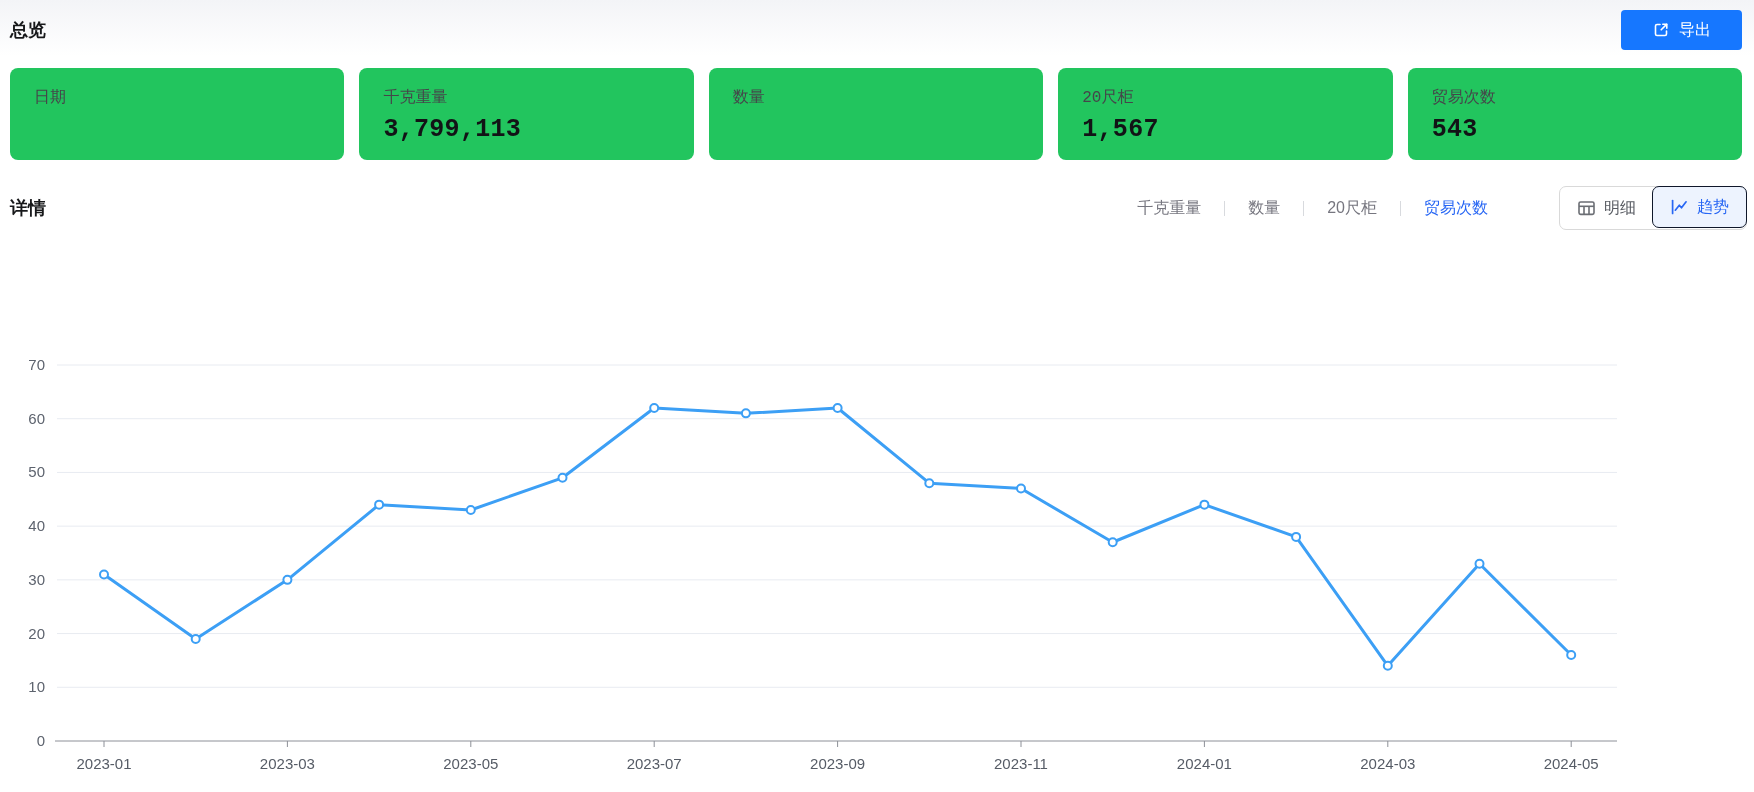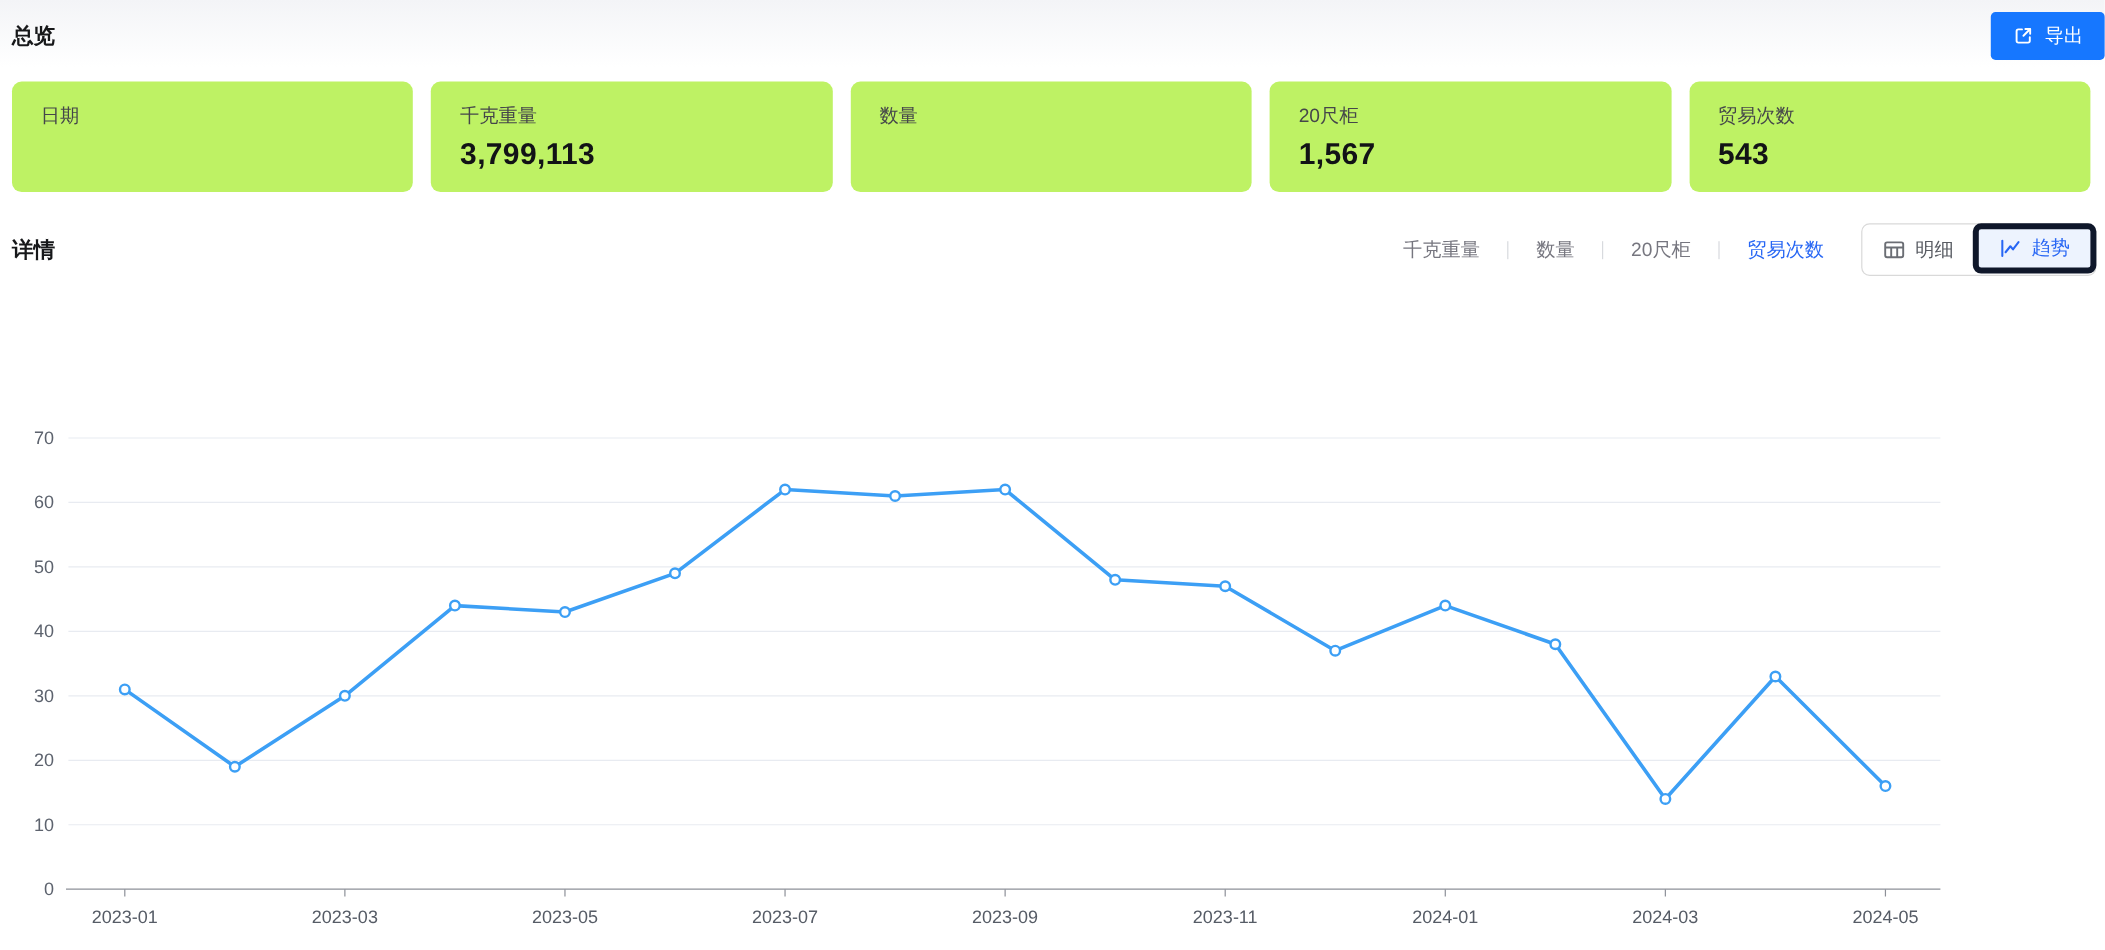--- a/index.html
+++ b/index.html
@@ -4,45 +4,45 @@
 <style>
   * { margin:0; padding:0; box-sizing:border-box; }
   html,body { width:1754px; height:792px; background:#fff; overflow:hidden;
     font-family:"Liberation Sans","DejaVu Sans",sans-serif; }
   .page { position:relative; width:1754px; height:665px; background:#fff;border-radius:13px; }
   .top-gradient { position:absolute; left:0; top:0; width:1754px; height:56px;
     background:linear-gradient(180deg,#f3f4f7 0%,#ffffff 100%); }
 
   
   .page-title { position:absolute; left:10px; top:18px; font-size:18px; font-weight:700; color:#17181a; }
-  .export-btn { position:absolute; right:0; top:10px; height:40px; padding:0 18px;
+  .export-btn { position:absolute; right:12px; top:10px; height:40px; padding:0 31px;
     background:#1677ff; border:none; border-radius:4px; color:#fff; font-size:16px;
     display:flex; align-items:center; gap:9px; cursor:pointer; }
   .export-btn svg { display:block; }
 
   
   .stats-row { position:absolute; left:10px; right:12px; top:68px; height:92px;
     display:flex; gap:15px; }
-  .stat-card { flex:1; background:#bef264; border-radius:8px; padding:19px 24px; }
+  .stat-card { flex:1; background:#22c55e; border-radius:8px; padding:19px 24px;font-family:Liberation Mono, monospace; }
   .stat-label { font-size:16px; color:#45464a; }
   .stat-value { margin-top:7px; font-size:25px; font-weight:700; color:#121316; letter-spacing:.3px; }
 
   
   .details-row { position:absolute; left:10px; right:7px; top:186px; height:44px;
     display:flex; align-items:center;gap:27px; }
   .section-title { font-size:18px; font-weight:700; color:#17181a; }
   .metric-tabs { margin-left:auto; display:flex; align-items:center; }
   .metric-tab { font-size:16px; color:#76767f; padding:0 4px; cursor:pointer; white-space:nowrap; }
   .metric-tab.active { color:#2766f4; }
   .tab-divider { width:1px; height:15px; background:#d8dade; margin:0 19px; }
-  .view-toggle { display:flex; background:#fff;
+  .view-toggle { margin-left:40px; display:flex; background:#fff;
     border:1px solid #d9d9d9; border-radius:7px; }
   .view-btn { height:42px; padding:0 17px; display:flex; align-items:center; gap:8px;
     background:transparent; border:none; font-size:16px; color:#595c63; cursor:pointer; border-radius:7px; }
-  .view-btn.active { background:#edf3fe; border:5px solid #0f172a; color:#2766f4; margin:-1px; }
+  .view-btn.active { background:#edf3fe; border:1px solid #0f172a; color:#2766f4; margin:-1px; }
   .view-btn svg { display:block; }
 
   
   .chart-wrap { position:absolute; left:0; top:300px; width:1754px; height:492px; }
   .chart-wrap svg text { font-family:"Liberation Sans","DejaVu Sans",sans-serif; }
 </style>
 </head>
 <body>
 
 <div class="page">

